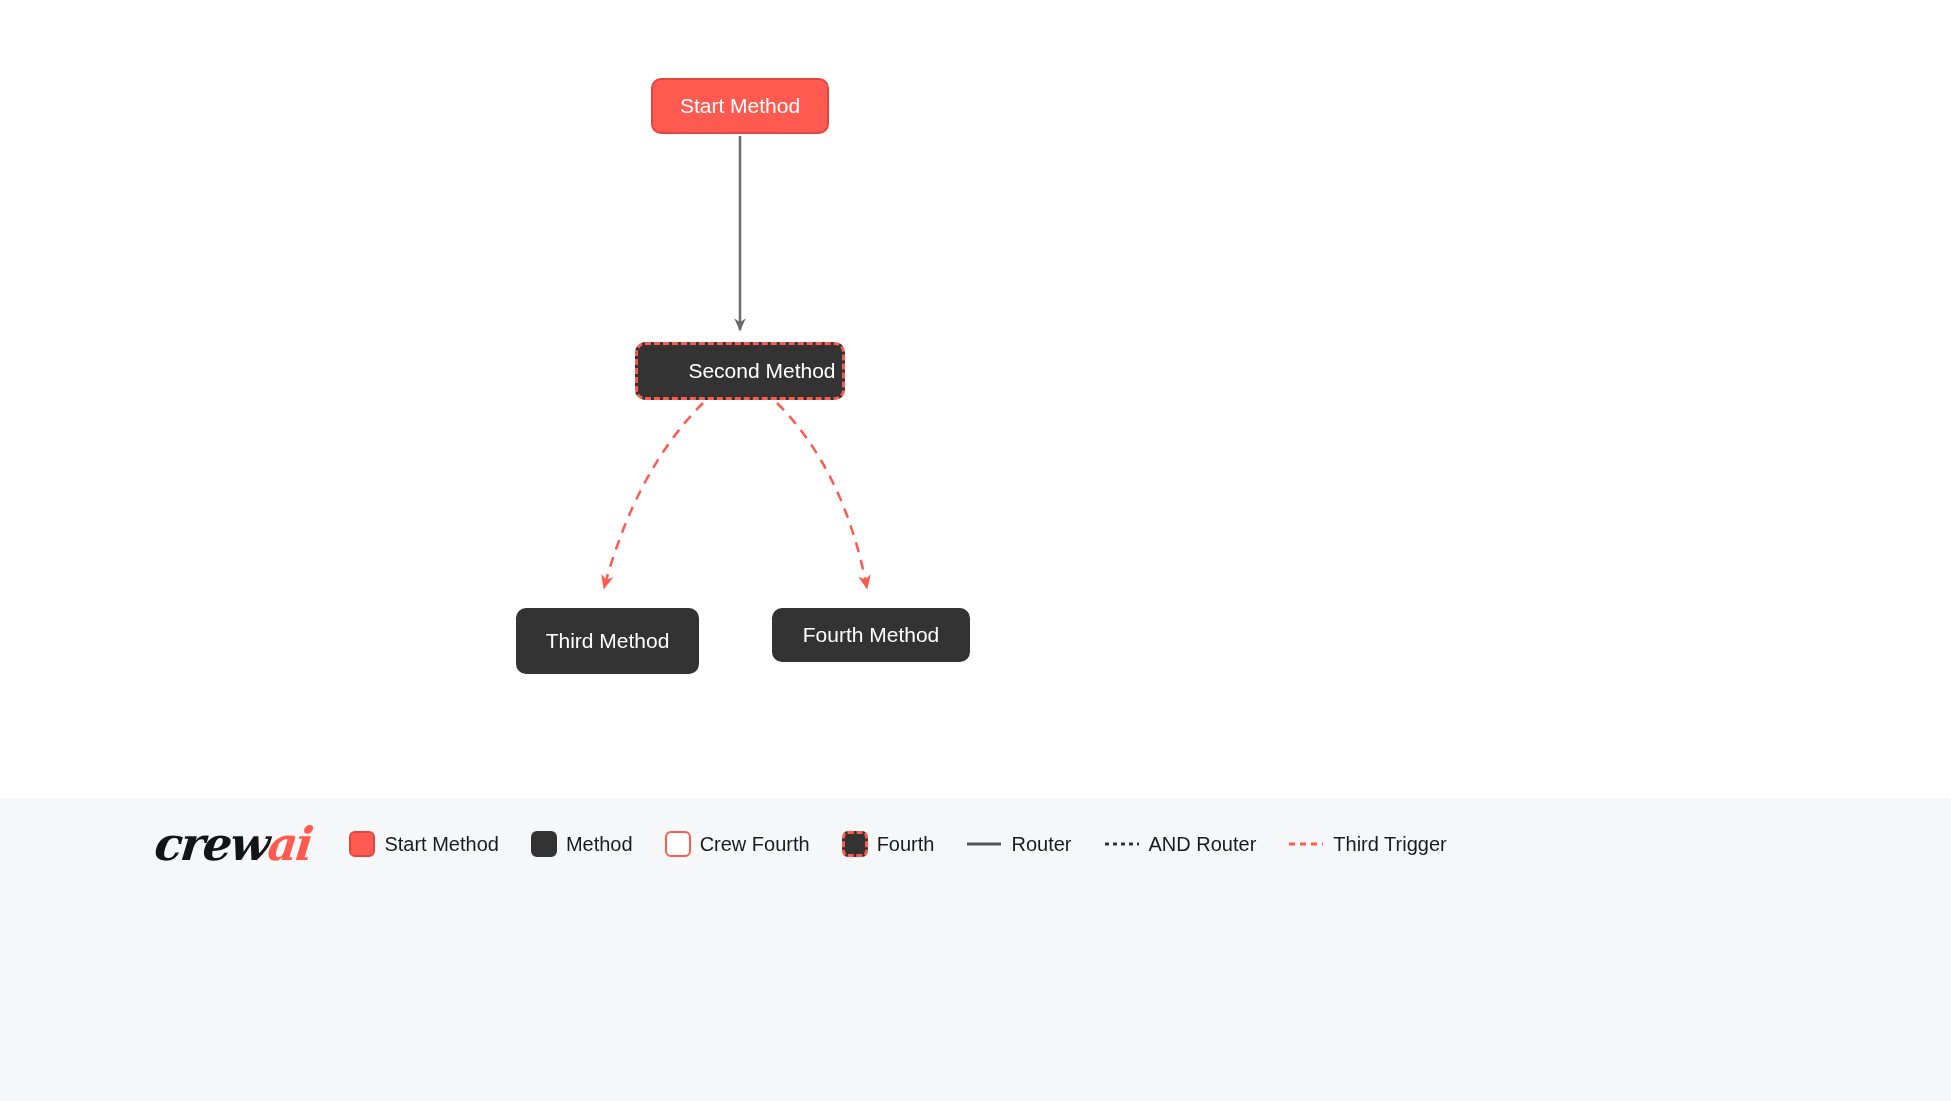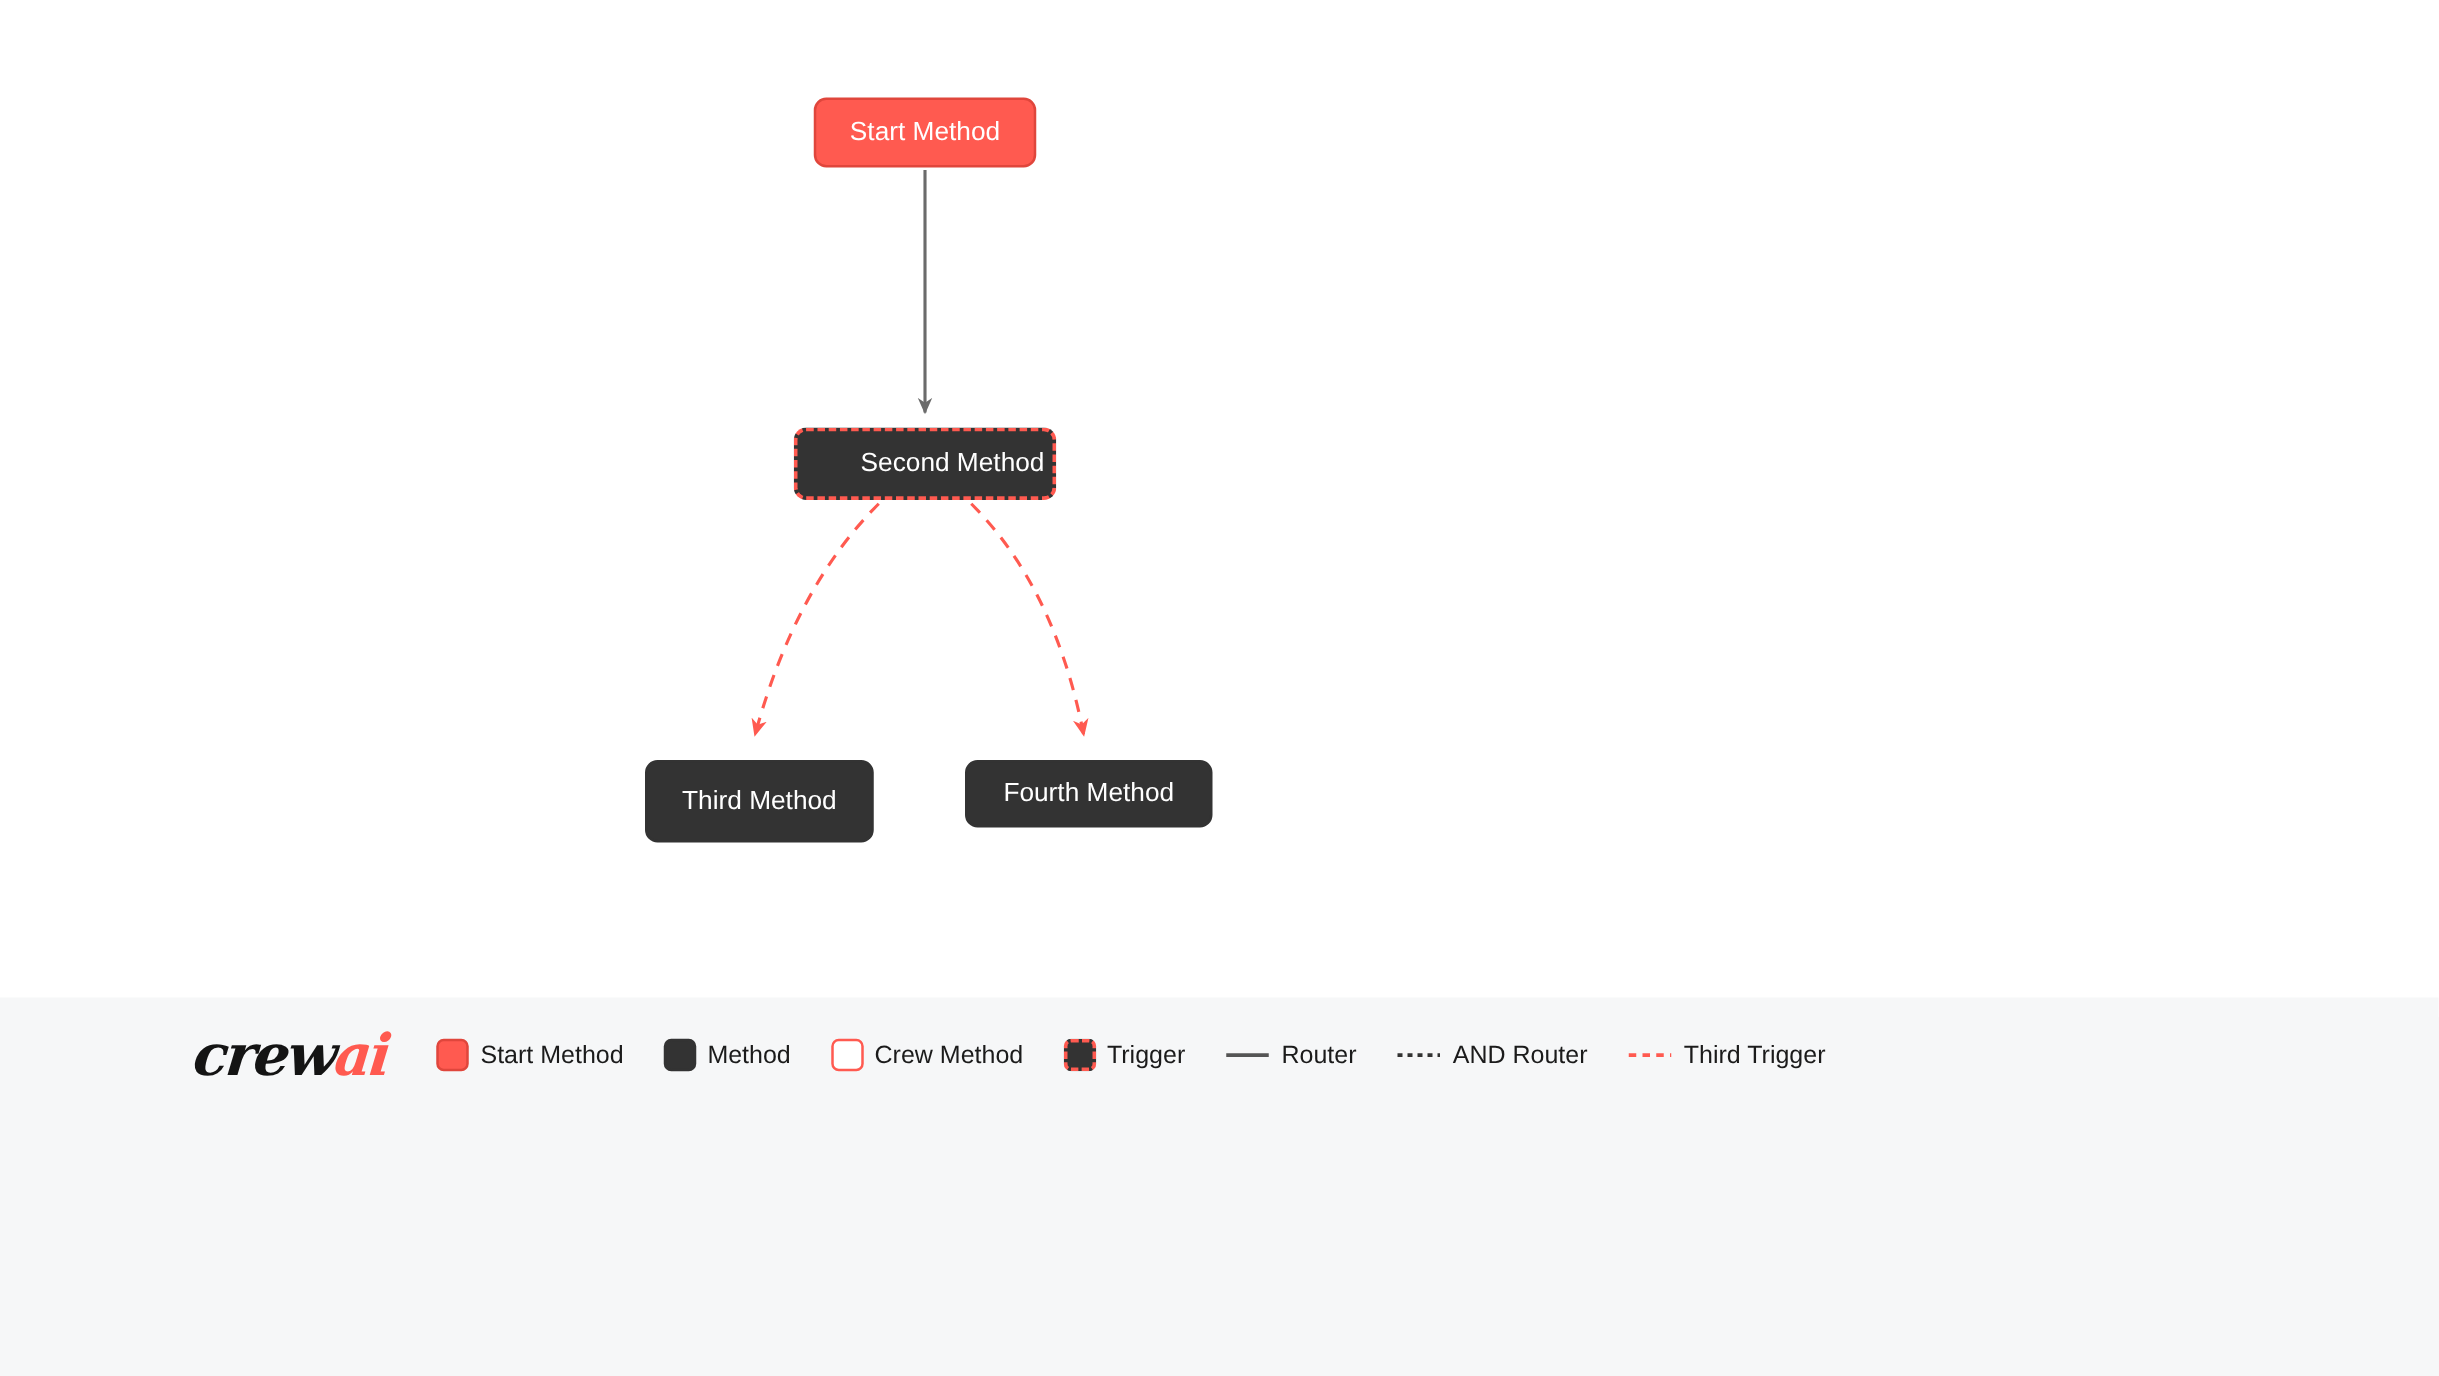--- a/index.html
+++ b/index.html
@@ -103,26 +103,26 @@
         <span class="legend-label">Start Method</span>
       </div>
 
       <div class="legend-item">
         <span class="swatch sw-method"></span>
         <span class="legend-label">Method</span>
       </div>
 
       <div class="legend-item">
         <span class="swatch sw-crew"></span>
-        <span class="legend-label">Crew Method</span>
+        <span class="legend-label">Crew Fourth</span>
       </div>
 
       <div class="legend-item">
         <span class="swatch sw-router"></span>
-        <span class="legend-label">Trigger</span>
+        <span class="legend-label">Fourth</span>
       </div>
 
       <div class="legend-item">
         <svg class="line-swatch" width="36" height="6">
           <line x1="1" y1="3" x2="35" y2="3" stroke="#555555" stroke-width="3"></line>
         </svg>
         <span class="legend-label">Router</span>
       </div>
 
       <div class="legend-item">

